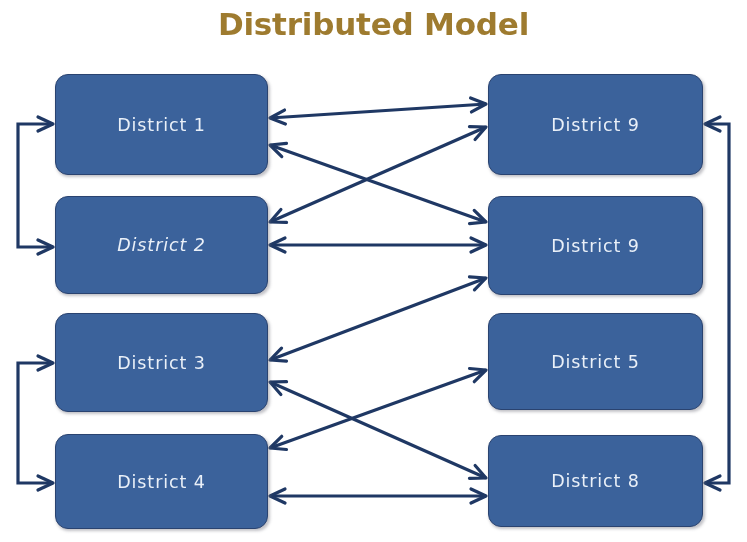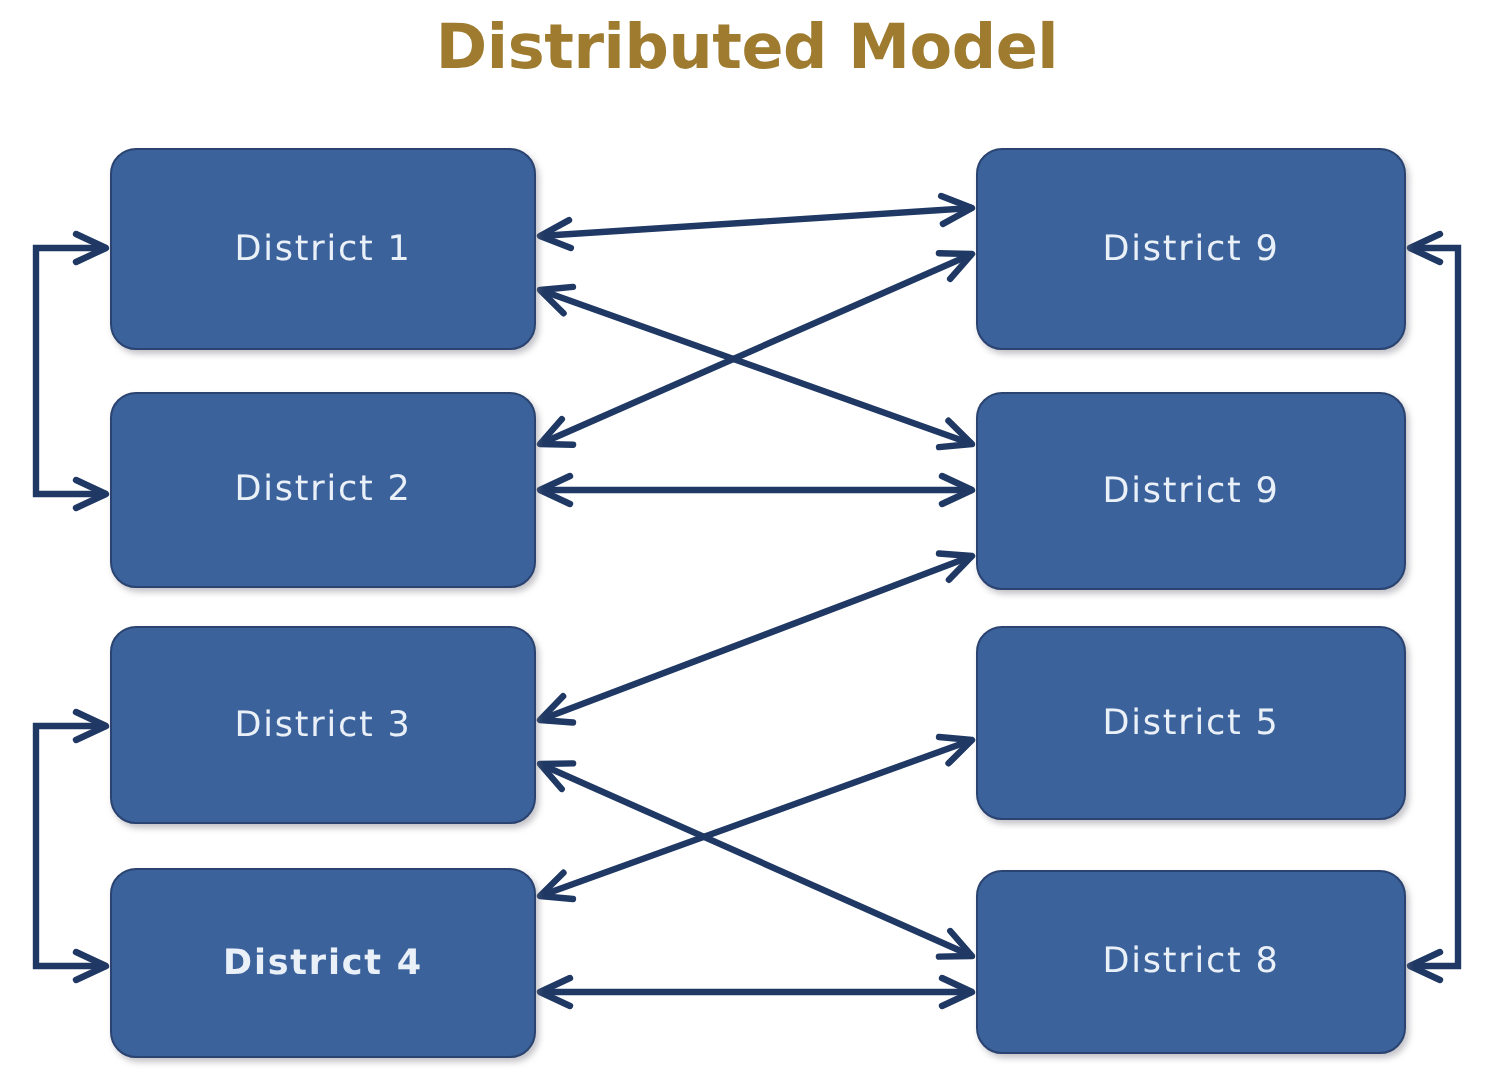--- a/index.html
+++ b/index.html
@@ -125,27 +125,27 @@
         <polyline points="705,124 729,124 729,483 705,483" fill="none" stroke="#1F3864" stroke-width="3.2" stroke-linecap="butt" stroke-linejoin="miter"></polyline>
         <polyline points="720,117 705,124 720,131" fill="none" stroke="#1F3864" stroke-width="3.2" stroke-linecap="round" stroke-linejoin="round"></polyline>
         <polyline points="720,476 705,483 720,490" fill="none" stroke="#1F3864" stroke-width="3.2" stroke-linecap="round" stroke-linejoin="round"></polyline>
       </g>
     </svg>
 
   <div id="node-layer">
       <div class="node" style="left: 55px; top: 74px; width: 213px; height: 101px;">
         <span class="node-label">District 1</span>
       </div>
-      <div class="node" style="left: 55px; top: 196px; width: 213px; height: 98px;">
+      <div class="node" style="left: 55px; top: 196px; width: 213px; height: 98px; font-style: italic;">
         <span class="node-label">District 2</span>
       </div>
       <div class="node" style="left: 55px; top: 313px; width: 213px; height: 99px;">
         <span class="node-label">District 3</span>
       </div>
-      <div class="node" style="left: 55px; top: 434px; width: 213px; height: 95px; font-weight: bold;">
+      <div class="node" style="left: 55px; top: 434px; width: 213px; height: 95px;">
         <span class="node-label">District 4</span>
       </div>
       <div class="node" style="left: 488px; top: 74px; width: 215px; height: 101px;">
         <span class="node-label">District 9</span>
       </div>
       <div class="node" style="left: 488px; top: 196px; width: 215px; height: 99px;">
         <span class="node-label">District 9</span>
       </div>
       <div class="node" style="left: 488px; top: 313px; width: 215px; height: 97px;">
         <span class="node-label">District 5</span>

